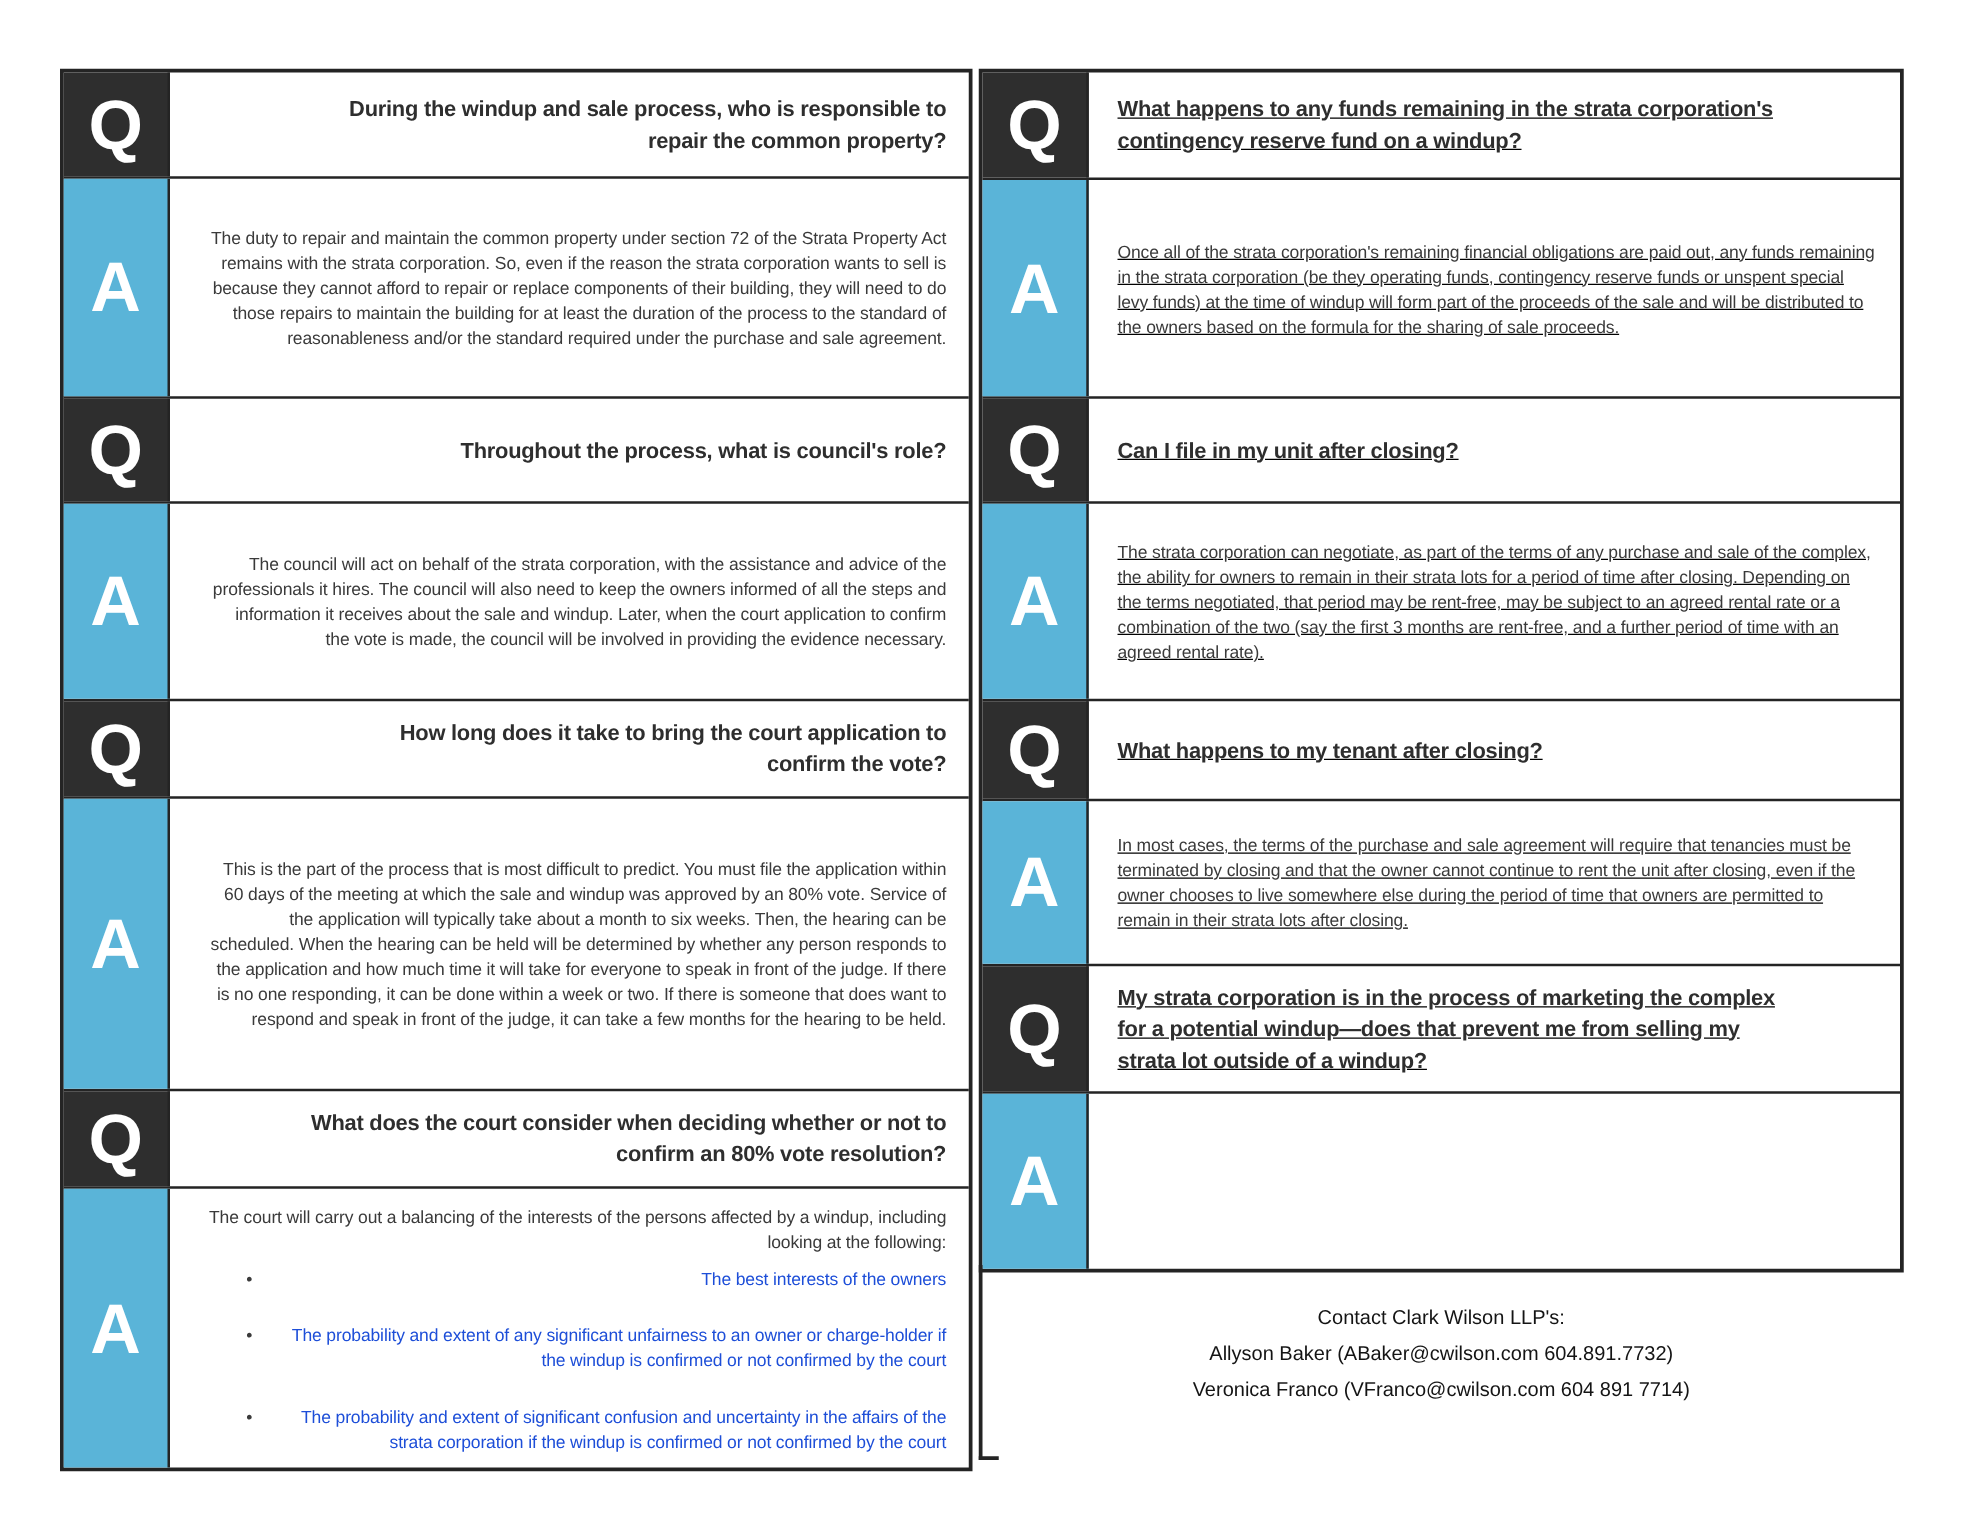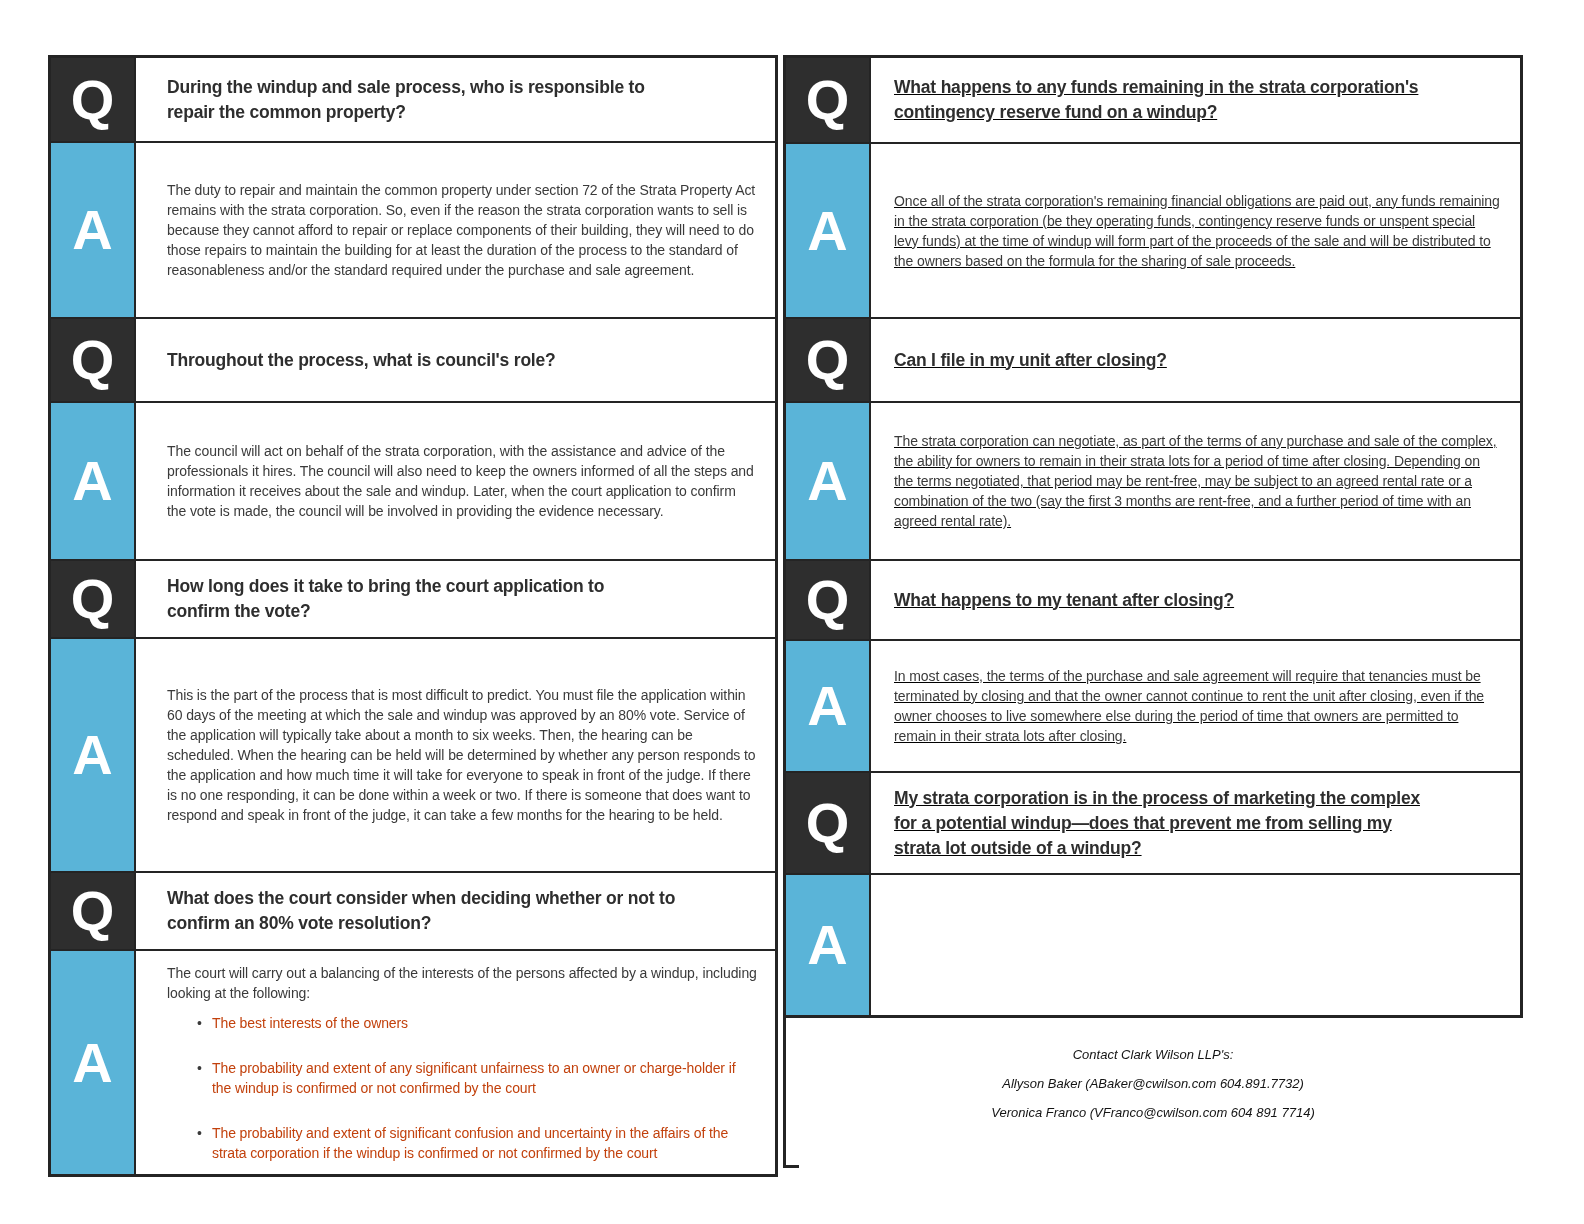--- a/index.html
+++ b/index.html
@@ -23,35 +23,35 @@
   .col-right .row:nth-child(3){height:84px}  .col-right .row:nth-child(4){height:158px}
   .col-right .row:nth-child(5){height:80px}  .col-right .row:nth-child(6){height:132px}
   .col-right .row:nth-child(7){height:102px} .col-right .row:nth-child(8){height:140px}
 
   .badge { flex:0 0 85px; border-right:2px solid #242424; display:flex; align-items:center;
            justify-content:center; color:#ffffff; font-weight:bold; font-size:56px; line-height:1; }
   .badge.q { background:#2e2e2e; }
   .badge.a { background:#5ab4d8; }
 
   .cell { flex:1 1 auto; display:flex; flex-direction:column; justify-content:center; }
-  .col-left  .cell { padding:8px 18px 8px 31px; }
+  .col-left  .cell { padding:8px 18px 8px 31px;text-align:right; }
   .col-right .cell { padding:8px 20px 8px 23px;text-decoration:underline; }
 
   .q-text { font-size:17.5px; line-height:25px; font-weight:bold; color:#2e2e2e;
             letter-spacing:-0.2px; white-space:pre-line; }
   .a-text { font-size:14px; line-height:20px; color:#3a3a3a; letter-spacing:-0.1px; }
 
   .bullets { list-style:none; margin-top:10px; padding-left:30px; }
   .bullets li { position:relative; padding-left:15px; font-size:14px; line-height:20px;
-                color:#c2410c; letter-spacing:-0.1px; }
+                color:#1d4ed8; letter-spacing:-0.1px; }
   .bullets li + li { margin-top:25px; }
   .bullets li::before { content:"\2022"; position:absolute; left:0; top:0; color:#3a3a3a; }
 
   .contact { position:absolute; left:783px; top:1040px; width:740px; text-align:center;
-             font-style:italic; font-size:13px; line-height:29px; color:#141414; }
+             font-size:16px; line-height:29px; color:#141414; }
 
   .frame-stub { position:absolute; left:783px; top:1012px; width:16px; height:156px;
                 border-left:3px solid #242424; border-bottom:3px solid #242424; }
 </style>
 </head>
 <body>
 
 <div class="page">
 
   <section class="qa-col col-left">

